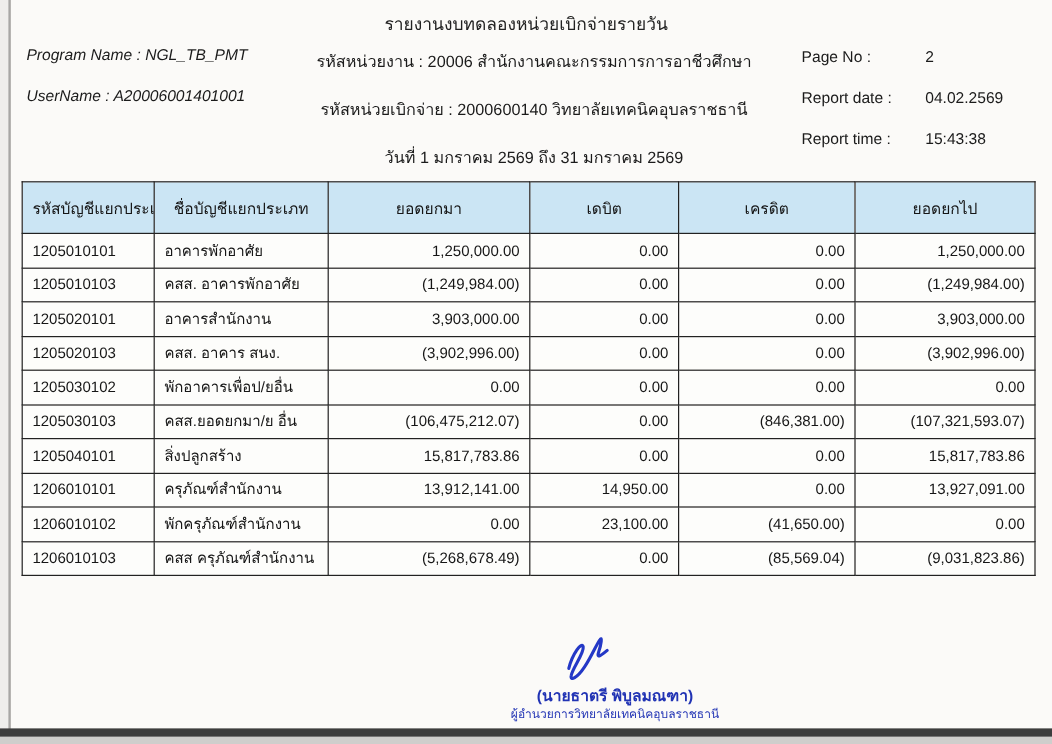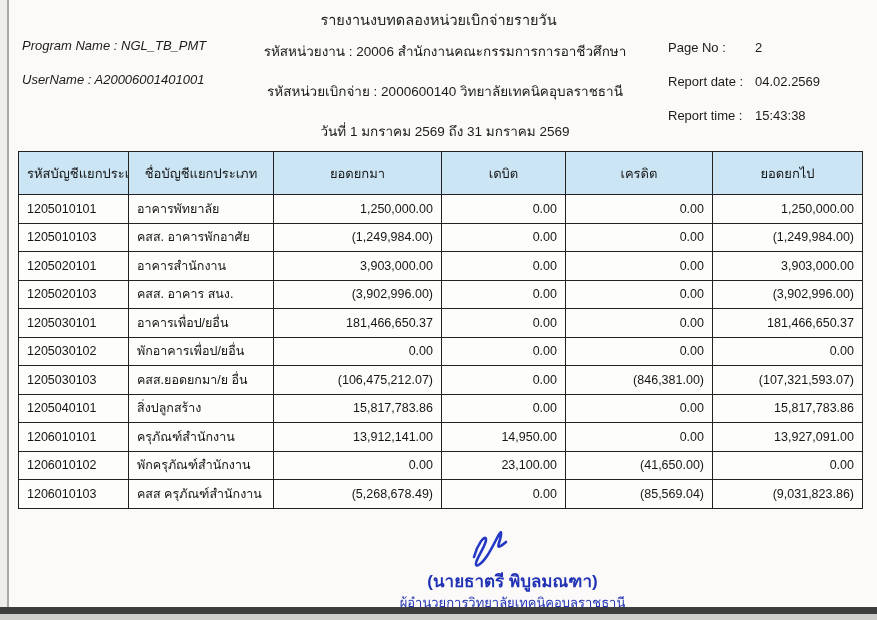--- a/index.html
+++ b/index.html
@@ -33,21 +33,21 @@
   .hdr-left{position:absolute;left:22px;top:38px;font-size:13px;font-style:italic;}
   .hdr-left .line{margin-bottom:19px;white-space:nowrap;}
   .hdr-center{
     position:absolute;left:0;top:40px;width:890px;
     text-align:center;font-size:13.5px;
   }
   .hdr-center .line{margin-bottom:18px;white-space:nowrap;}
   .hdr-right{
     position:absolute;left:668px;top:40px;font-size:13px;
   }
-  .hdr-right .pair{display:flex;margin-bottom:19px;}
+  .hdr-right .pair{display:flex;margin-bottom:19px;gap:16px;}
   .hdr-right .lbl{width:87px;}
   .hdr-right .val{white-space:nowrap;}
   table.tb{
     position:absolute;left:18px;top:151px;width:844px;
     border-collapse:collapse;table-layout:fixed;
     font-size:12.5px;color:#161616;
   }
   table.tb th,table.tb td{
     border:1.8px solid #222;
     padding:0 8px;overflow:hidden;white-space:nowrap;
@@ -56,22 +56,22 @@
     height:42px;font-weight:normal;text-align:center;
     background:#cbe5f4;font-size:13px;
   }
   table.tb td{height:27.5px;background:#fdfdfb;}
   td.al{text-align:left;margin-left:32px;}
   td.ar{text-align:right;}
   .sig-block{
     position:absolute;left:375px;top:571px;width:275px;
     text-align:center;color:#2133b4;line-height:1.35;
   }
-  .sig-name{font-size:17px;font-weight:bold;}
-  .sig-title{font-size:13px;}
+  .sig-name{font-size:13px;font-weight:bold;}
+  .sig-title{font-size:10px;}
   .sig-scribble{
     position:absolute;left:464px;top:527px;width:52px;height:44px;
   }
 </style>
 </head>
 <body>
 
 <div class="page"></div>
 <div class="page-edge-left"></div>
 
@@ -118,21 +118,21 @@
       <th>ชื่อบัญชีแยกประเภท</th>
       <th>ยอดยกมา</th>
       <th>เดบิต</th>
       <th>เครดิต</th>
       <th>ยอดยกไป</th>
     </tr>
   </thead>
   <tbody>
       <tr>
         <td class="al">1205010101</td>
-        <td class="al">อาคารพัทยาลัย</td>
+        <td class="al">อาคารพักอาศัย</td>
         <td class="ar">1,250,000.00</td>
         <td class="ar">0.00</td>
         <td class="ar">0.00</td>
         <td class="ar">1,250,000.00</td>
       </tr>
       <tr>
         <td class="al">1205010103</td>
         <td class="al">คสส. อาคารพักอาศัย</td>
         <td class="ar">(1,249,984.00)</td>
         <td class="ar">0.00</td>
@@ -147,28 +147,20 @@
         <td class="ar">0.00</td>
         <td class="ar">3,903,000.00</td>
       </tr>
       <tr>
         <td class="al">1205020103</td>
         <td class="al">คสส. อาคาร สนง.</td>
         <td class="ar">(3,902,996.00)</td>
         <td class="ar">0.00</td>
         <td class="ar">0.00</td>
         <td class="ar">(3,902,996.00)</td>
-      </tr>
-      <tr>
-        <td class="al">1205030101</td>
-        <td class="al">อาคารเพื่อป/ยอื่น</td>
-        <td class="ar">181,466,650.37</td>
-        <td class="ar">0.00</td>
-        <td class="ar">0.00</td>
-        <td class="ar">181,466,650.37</td>
       </tr>
       <tr>
         <td class="al">1205030102</td>
         <td class="al">พักอาคารเพื่อป/ยอื่น</td>
         <td class="ar">0.00</td>
         <td class="ar">0.00</td>
         <td class="ar">0.00</td>
         <td class="ar">0.00</td>
       </tr>
       <tr>

